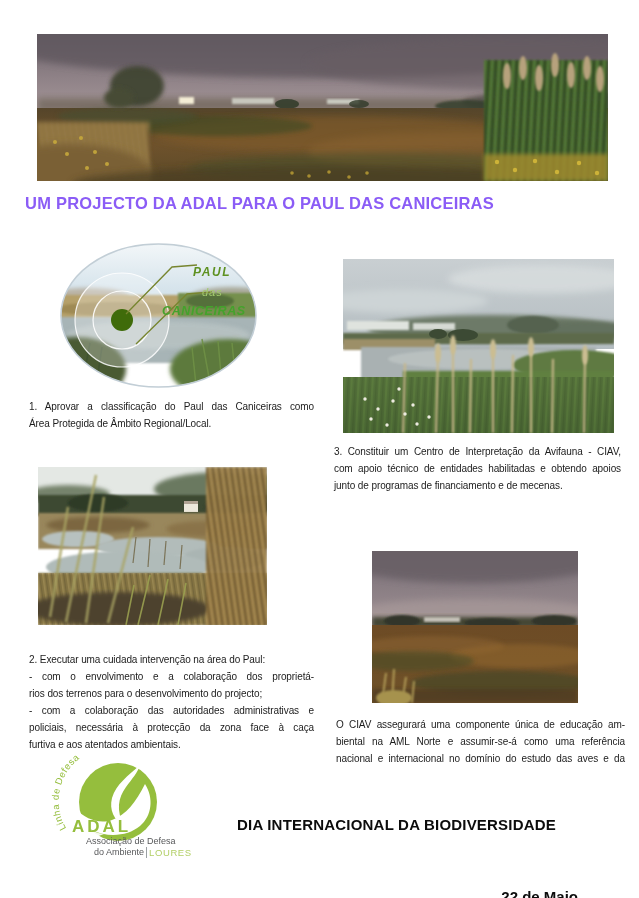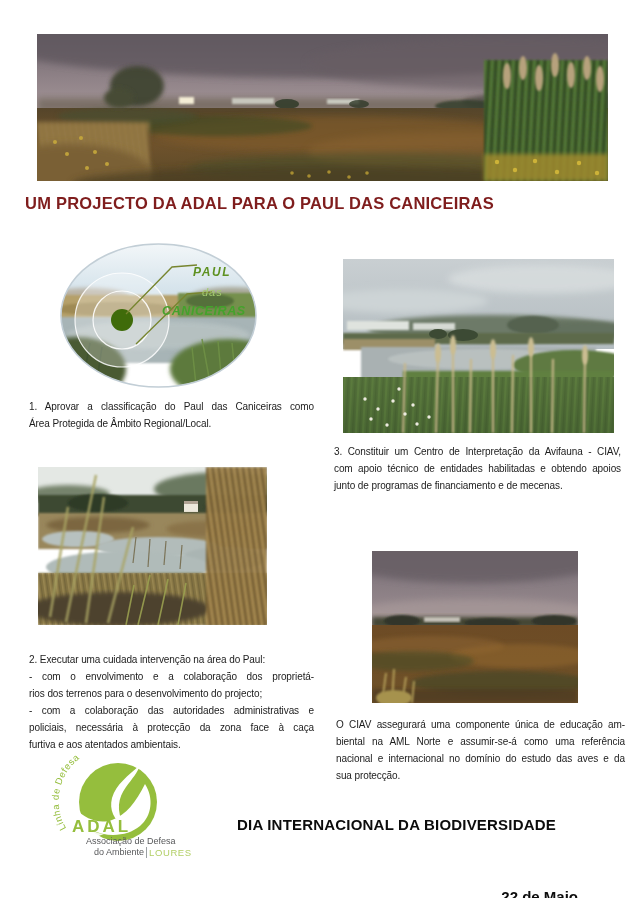--- a/index.html
+++ b/index.html
@@ -5,21 +5,21 @@
   html,body { margin:0; padding:0; background:#ffffff; }
   .page {
     position:relative; width:639px; height:898px; background:#ffffff;
     font-family:"Liberation Sans", sans-serif; color:#1b1b1b; overflow:hidden;
   }
   .abs { position:absolute; }
 
   
   .poster-title {
     left:0; top:194px; width:519px; text-align:center;
-    font-size:16.5px; font-weight:bold; letter-spacing:0.2px; color:#7f1d1d;
+    font-size:16.5px; font-weight:bold; letter-spacing:0.2px; color:#8b5cf6;
   }
   .footer-heading {
     left:237px; top:816px; font-size:15px; font-weight:bold; color:#0c0c0c;
     letter-spacing:0.2px; white-space:nowrap;
   }
   .footer-date {
     left:400px; top:888px; width:178px; text-align:right;
     font-size:15px; font-weight:bold; color:#0c0c0c;
   }
 
@@ -354,21 +354,20 @@
         <line x1="40" y1="152" x2="42" y2="130"></line>
     </g>
     <ellipse cx="22" cy="147" rx="18" ry="8" fill="#a6924e" filter="url(#b1)"></ellipse>
   </svg>
 
   <div class="abs caption" style="left:336px; top:716px; width:289px;">
       <div class="para">
         <div class="jline">O CIAV assegurará uma componente única de educação am-</div>
         <div class="jline">biental na AML Norte e assumir-se-á como uma referência</div>
         <div class="jline">nacional e internacional no domínio do estudo das aves e da</div>
-        <div class="jline pend">sua protecção.</div>
       </div>
     </div>
 
   <div class="abs adal">
     <svg width="175" height="132" viewBox="0 0 175 132">
       <defs>
         <path id="arcPath" d="M22,80 A46,46 0 0 1 106,14" fill="none"></path>
       </defs>
       <circle cx="70" cy="48" r="39" fill="#95be3d"></circle>
       <path d="M92,11 C80,22 68,30 64,44 C61,56 66,66 76,72 C68,56 70,44 78,33 C84,25 90,18 92,11 Z" fill="#ffffff"></path>

